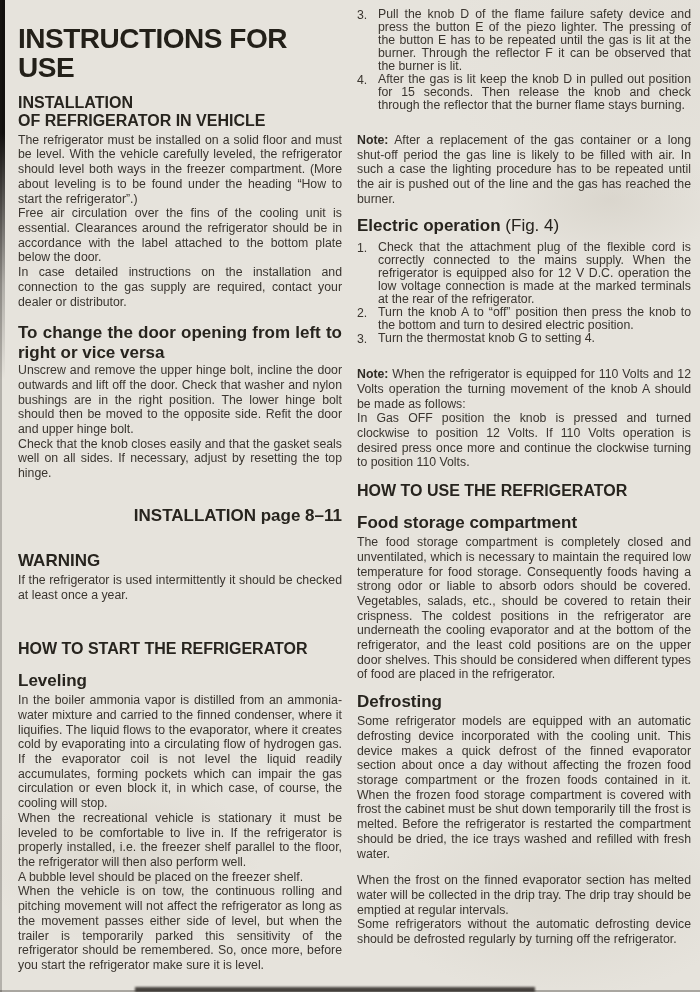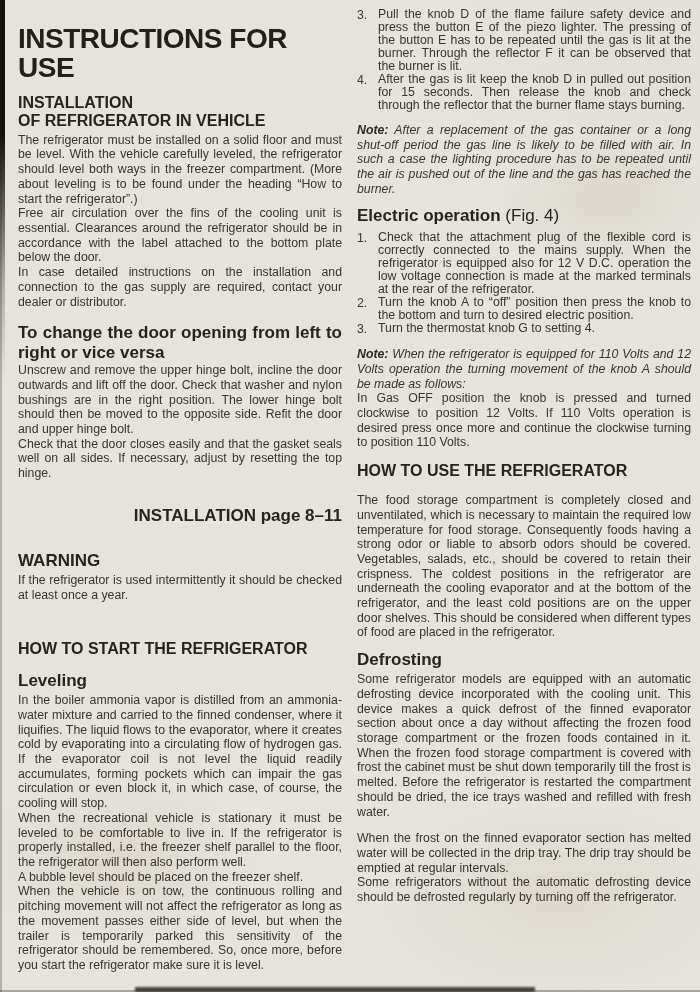--- a/index.html
+++ b/index.html
@@ -47,21 +47,21 @@
 
   
   .sec-install-h2 { margin-top: 0; }
   .sec-door       { margin-top: 14px; }
   .ref-line       { margin-top: 25px; text-align: right; }
   .sec-warning    { margin-top: 25px; }
   .h-howstart     { margin-top: 38px; }
   .sec-leveling   { margin-top: 13px; }
   .sec-gas        { margin-top: 20px; }
   .sec-gas .h-sub { margin-bottom: 3px; }
-  .note-block     { margin-top: 11px; font-style: italic; }
+  .note-block     { margin-top: 21px; }
   .sec-electric   { margin-top: 9px; }
   .sec-electric .h-sub { margin-bottom: 5px; }
   .h-howuse       { margin-top: 12px; }
   .sec-food       { margin-top: 13px; }
   .sec-food .h-sub { margin-bottom: 2px; }
   .sec-defrost    { margin-top: 10px; }
   .sec-defrost .h-sub { margin-bottom: 2px; }
   .gap-para       { margin-top: 12px; }
 
   
@@ -96,21 +96,21 @@
     <div class="h-major" style="margin-bottom:3px;">OF REFRIGERATOR IN VEHICLE</div>
     <p>The refrigerator must be installed on a solid floor and must be level. With the vehicle carefully leveled, the refrigerator should level both ways in the freezer compartment. (More about leveling is to be found under the heading “How to start the refrigerator”.)</p>
     <p>Free air circulation over the fins of the cooling unit is essential. Clearances around the refrigerator should be in accordance with the label attached to the bottom plate below the door.</p>
     <p>In case detailed instructions on the installation and connection to the gas supply are required, contact your dealer or distributor.</p>
   </div>
 
   <div class="sec-door">
     <div class="h-sub justify-line">To change the door opening from left to</div>
     <div class="h-sub">right or vice versa</div>
     <p>Unscrew and remove the upper hinge bolt, incline the door outwards and lift off the door. Check that washer and nylon bushings are in the right position. The lower hinge bolt should then be moved to the opposite side. Refit the door and upper hinge bolt.</p>
-    <p>Check that the door closes easily and that the gasket seals well on all sides. If necessary, adjust by resetting the top hinge.</p>
+    <p>Check that the knob closes easily and that the gasket seals well on all sides. If necessary, adjust by resetting the top hinge.</p>
   </div>
 
   <div class="h-sub ref-line">INSTALLATION page 8–11</div>
 
   <div class="sec-warning">
     <div class="h-sub" style="margin-bottom:2px;">WARNING</div>
     <p>If the refrigerator is used intermittently it should be checked at least once a year.</p>
   </div>
 
   <div class="h-major h-howstart">HOW TO START THE REFRIGERATOR</div>
@@ -166,20 +166,21 @@
     </div>
     <p class="note-block">
       <span class="bold">Note:</span><span> When the refrigerator is equipped for 110 Volts and 12 Volts operation the turning movement of the knob A should be made as follows:</span>
     </p>
     <p>In Gas OFF position the knob is pressed and turned clockwise to position 12 Volts. If 110 Volts operation is desired press once more and continue the clockwise turning to position 110 Volts.</p>
   </div>
 
   <div class="h-major h-howuse">HOW TO USE THE REFRIGERATOR</div>
 
   <div class="sec-food">
+    <div class="h-sub">Food storage compartment</div>
     <p>The food storage compartment is completely closed and unventilated, which is necessary to maintain the required low temperature for food storage. Consequently foods having a strong odor or liable to absorb odors should be covered. Vegetables, salads, etc., should be covered to retain their crispness. The coldest positions in the refrigerator are underneath the cooling evaporator and at the bottom of the refrigerator, and the least cold positions are on the upper door shelves. This should be considered when different types of food are placed in the refrigerator.</p>
   </div>
 
   <div class="sec-defrost">
     <div class="h-sub">Defrosting</div>
     <p>Some refrigerator models are equipped with an automatic defrosting device incorporated with the cooling unit. This device makes a quick defrost of the finned evaporator section about once a day without affecting the frozen food storage compartment or the frozen foods contained in it. When the frozen food storage compartment is covered with frost the cabinet must be shut down temporarily till the frost is melted. Before the refrigerator is restarted the compartment should be dried, the ice trays washed and refilled with fresh water.</p>
     <p class="gap-para">When the frost on the finned evaporator section has melted water will be collected in the drip tray. The drip tray should be emptied at regular intervals.</p>
     <p>Some refrigerators without the automatic defrosting device should be defrosted regularly by turning off the refrigerator.</p>
   </div>
 </div>

